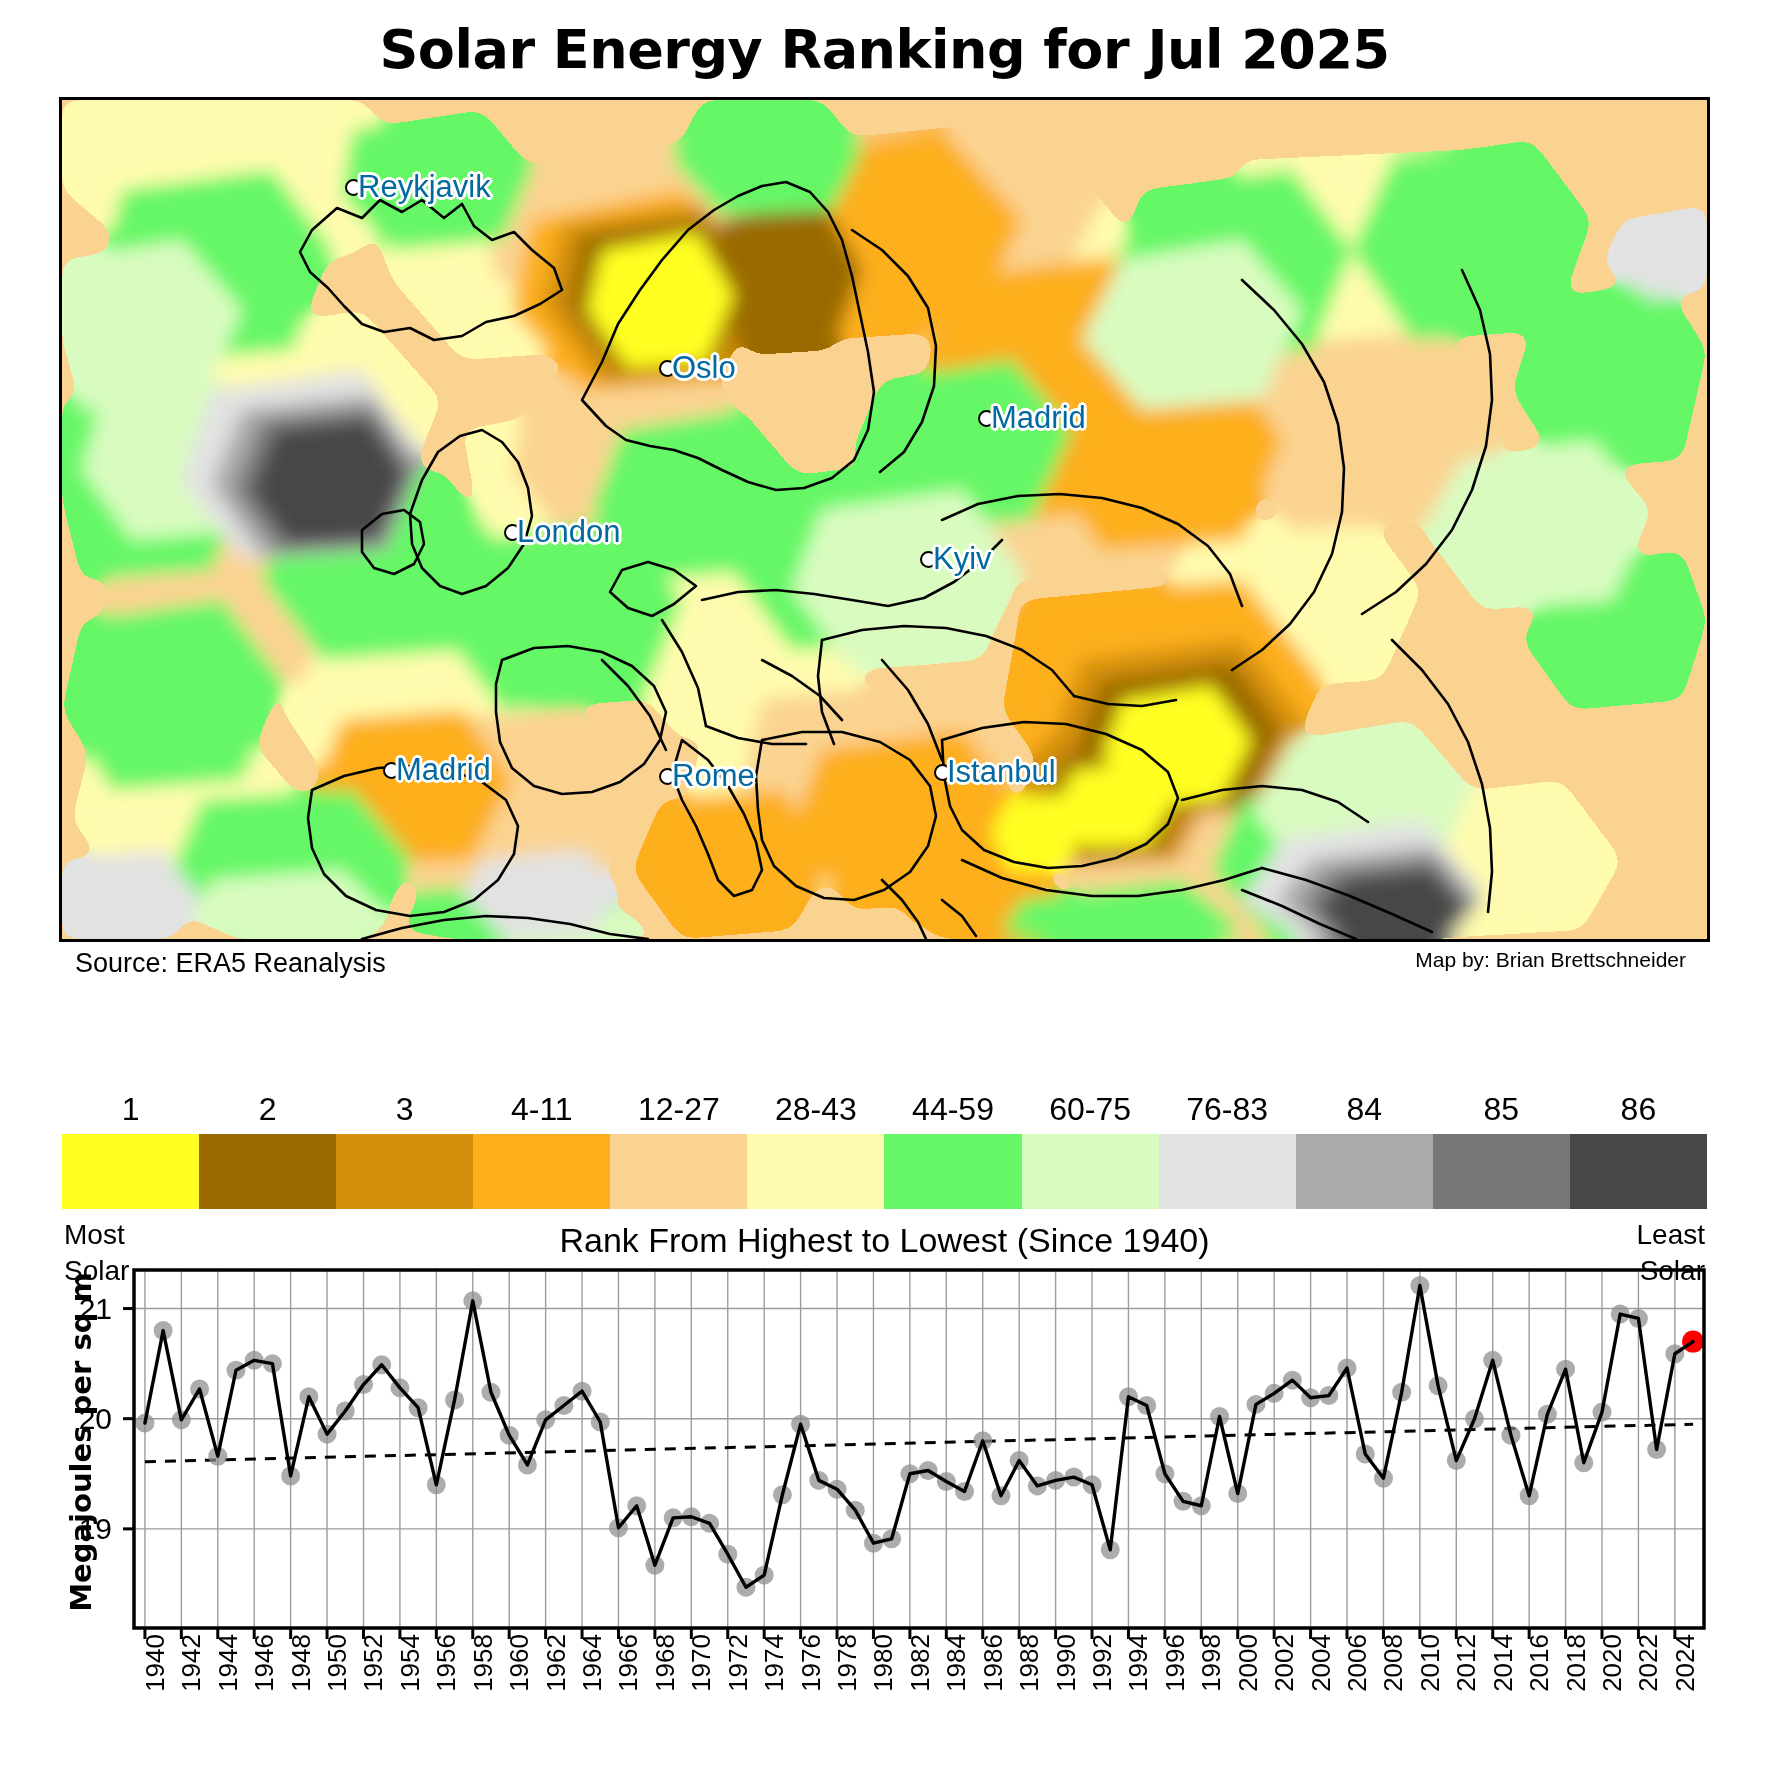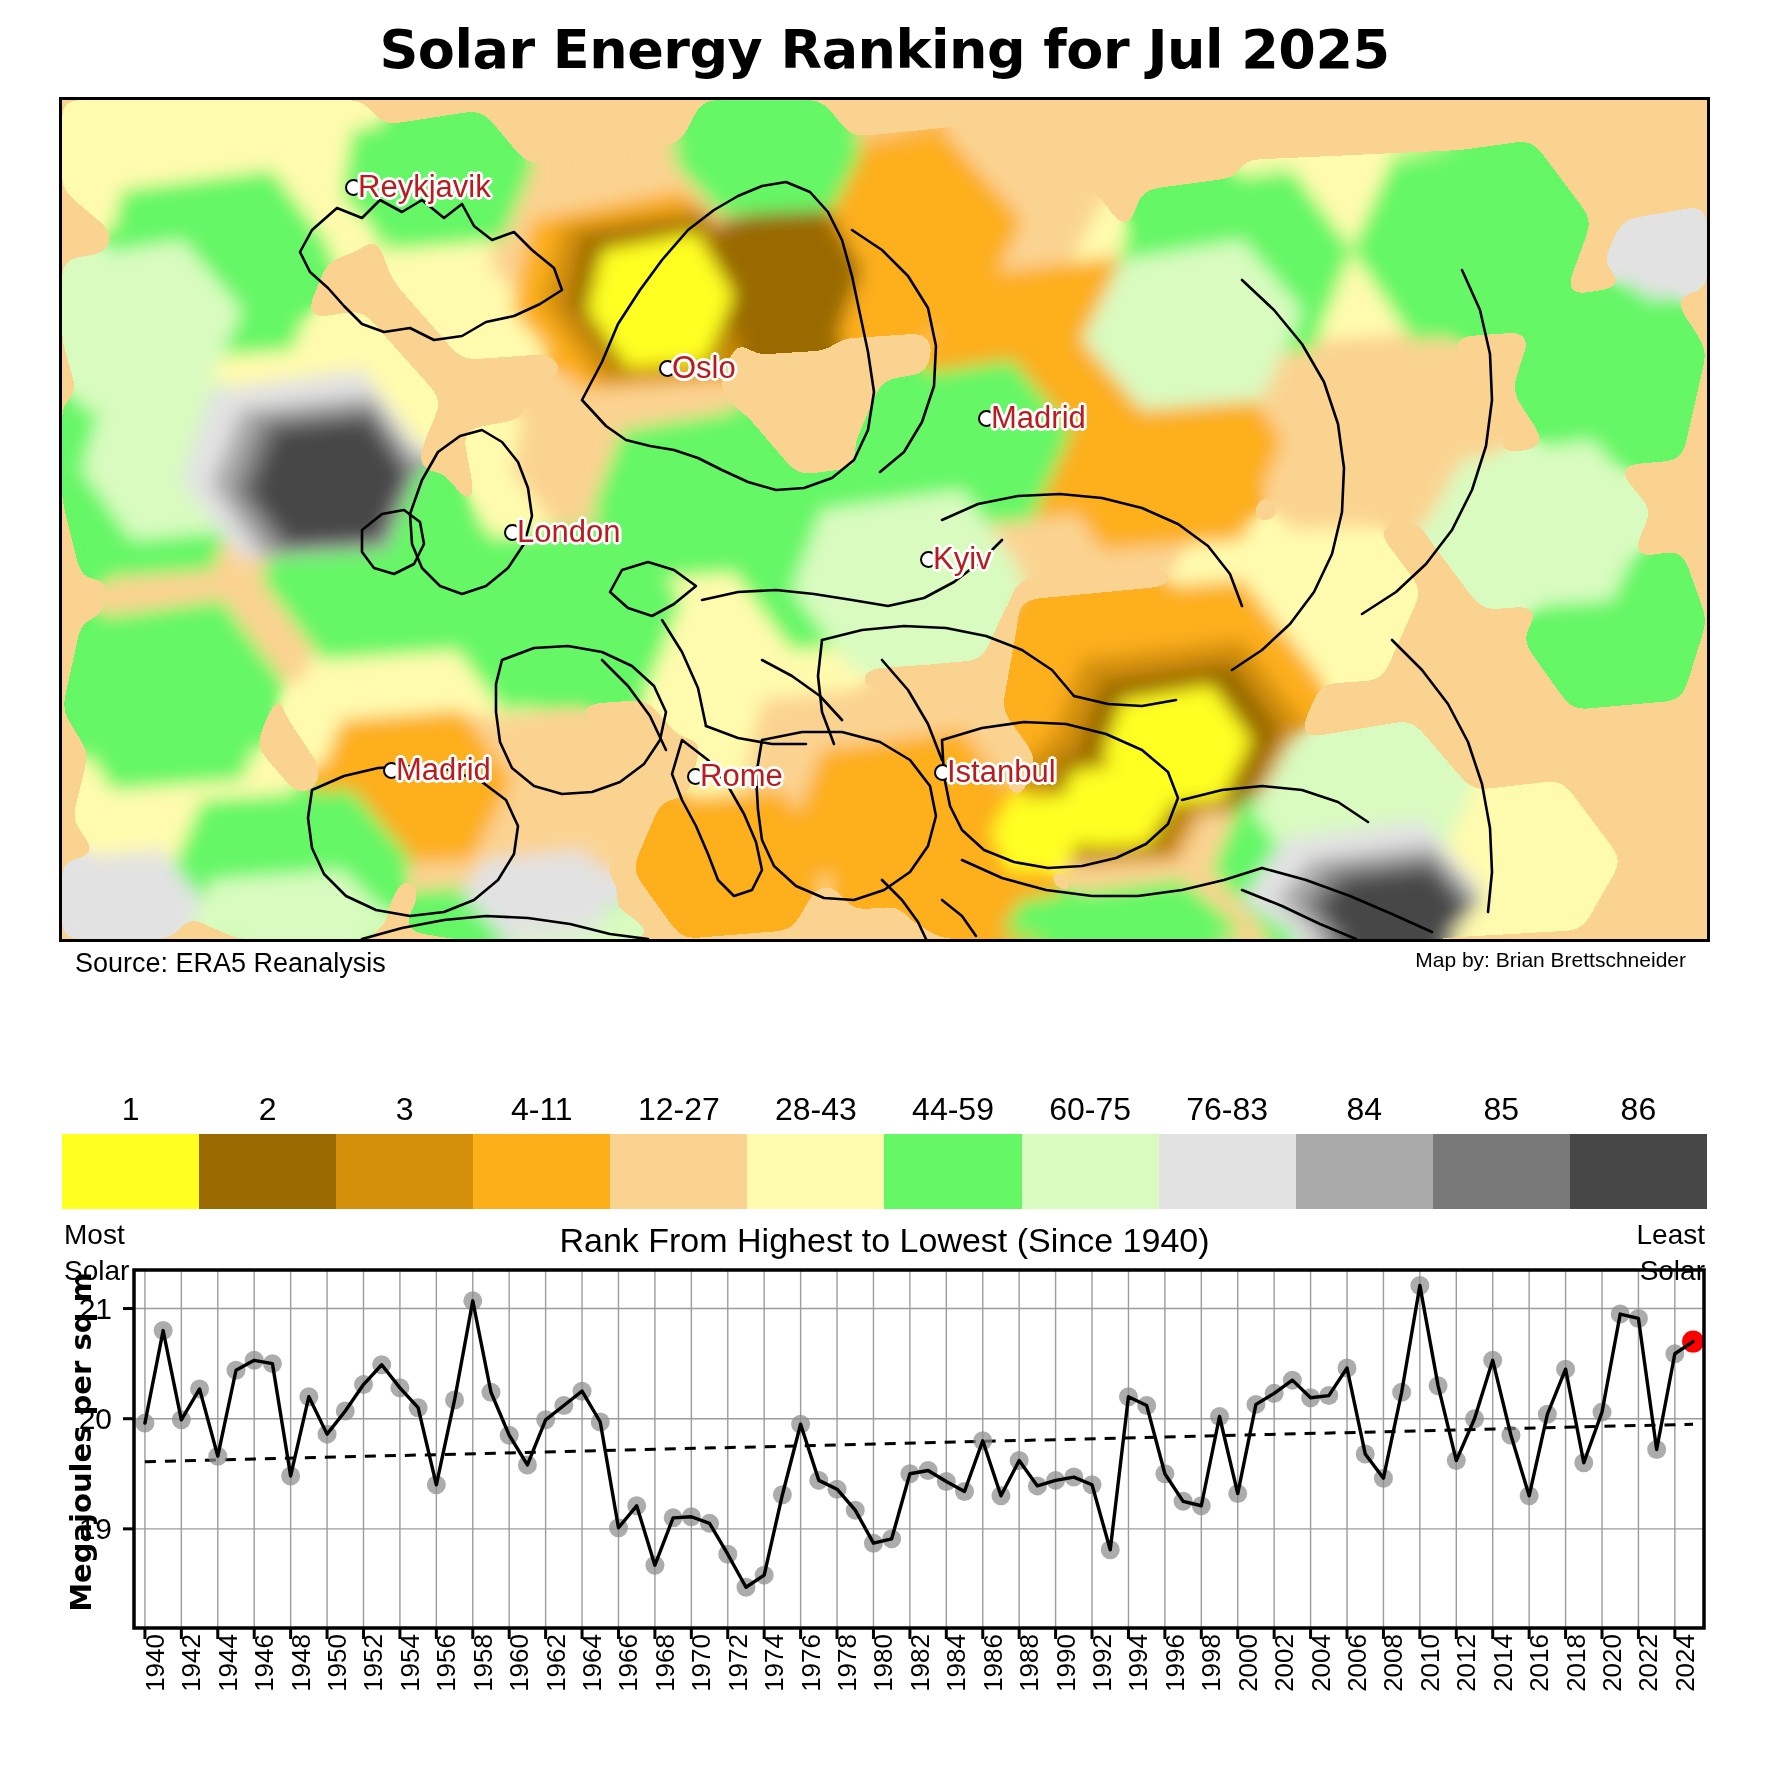--- a/index.html
+++ b/index.html
@@ -19,21 +19,21 @@
     border:3px solid #000;box-sizing:border-box;overflow:hidden;background:#fdf3cf;
   }
   #map-canvas{position:absolute;left:0;top:0;width:100%;height:100%;display:block;}
 
   .city{position:absolute;display:flex;align-items:center;gap:0px;pointer-events:none;}
   .city .dot{
     width:17px;height:17px;border-radius:50%;background:#fff;border:2px solid #000;
     box-sizing:border-box;flex:0 0 auto;
   }
   .city .cname{
-    font-size:31px;font-weight:400;color:#b91c1c;white-space:nowrap;
+    font-size:31px;font-weight:400;color:#0369a1;white-space:nowrap;
     font-family:"Liberation Sans",sans-serif;
     text-shadow:
       -2px -2px 0 #fff, 2px -2px 0 #fff, -2px 2px 0 #fff, 2px 2px 0 #fff,
       -3px 0 0 #fff, 3px 0 0 #fff, 0 -3px 0 #fff, 0 3px 0 #fff;
     margin-left:-4px;
   }
 
   
   #caption-row{position:absolute;left:59px;top:948px;width:1651px;height:44px;}
   #cap-source{position:absolute;left:16px;top:0;font-size:27px;}
@@ -277,21 +277,21 @@
           <div class="cname">London</div>
         </div>
         <div class="city" style="left: 858px; top: 441px;">
           <div class="dot"></div>
           <div class="cname">Kyiv</div>
         </div>
         <div class="city" style="left: 321px; top: 652px;">
           <div class="dot"></div>
           <div class="cname">Madrid</div>
         </div>
-        <div class="city" style="left: 625px; top: 658px; justify-content: center;">
+        <div class="city" style="left: 597px; top: 658px; justify-content: center;">
           <div class="dot"></div>
           <div class="cname">Rome</div>
         </div>
         <div class="city" style="left: 872px; top: 654px;">
           <div class="dot"></div>
           <div class="cname">Istanbul</div>
         </div>
       </div>
   </div>
 

